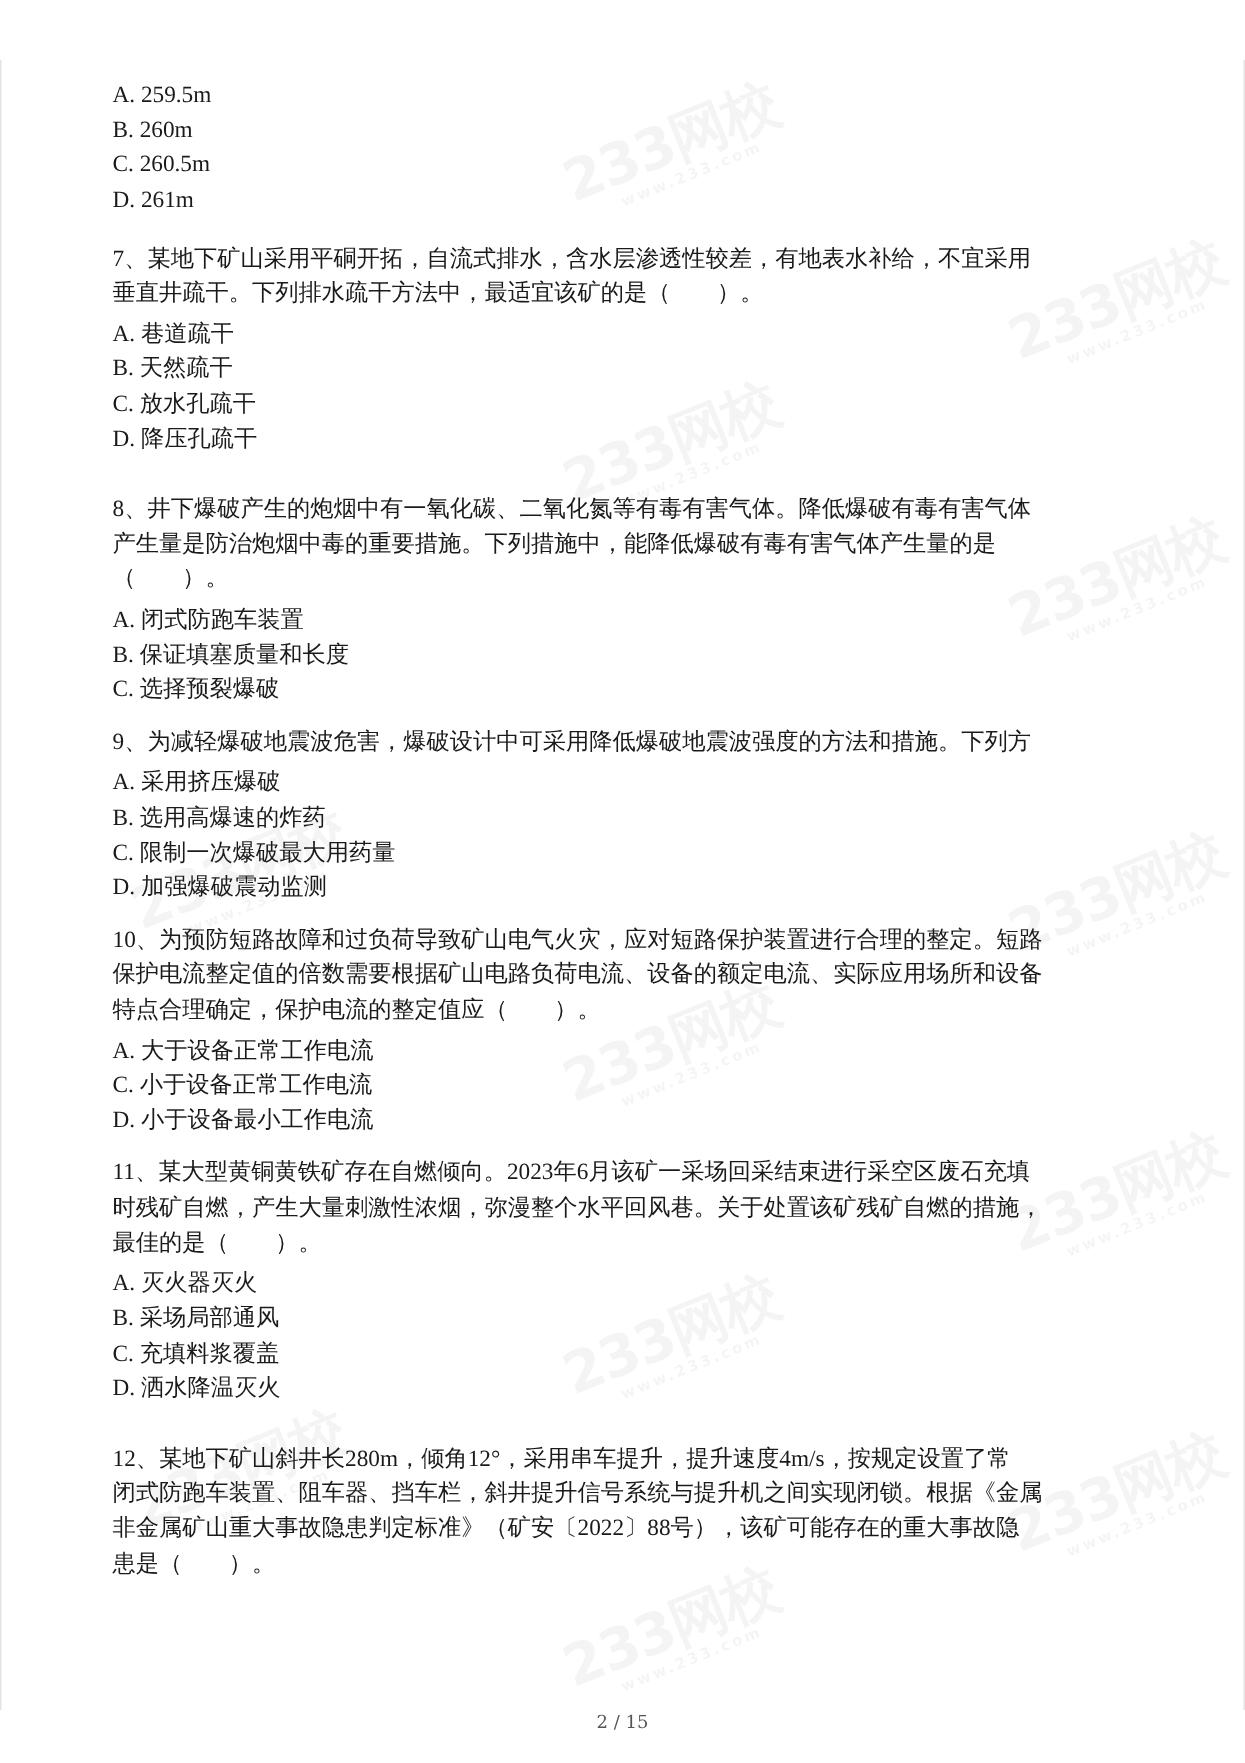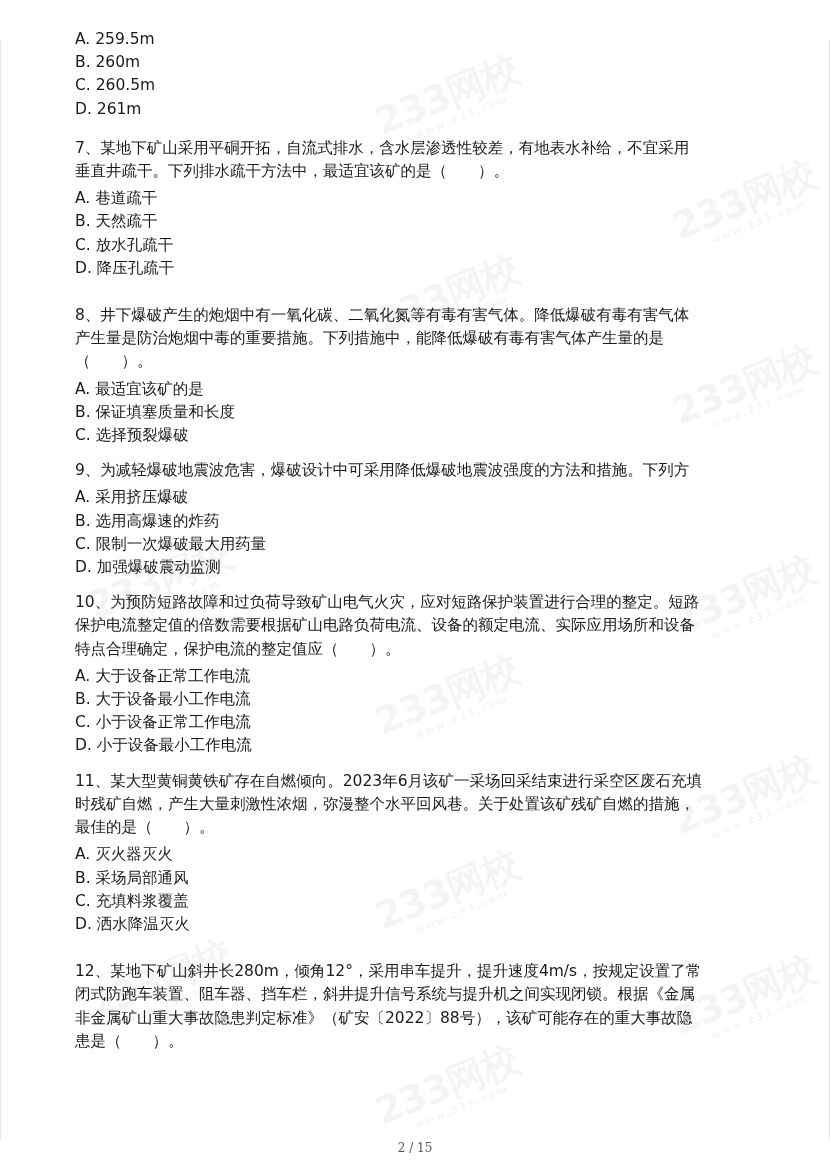--- a/index.html
+++ b/index.html
@@ -1,20 +1,20 @@
 <!DOCTYPE html>
 <html><head>
 <meta charset="utf-8">
 <style>
   html, body { margin: 0; padding: 0; background: #ffffff; }
   body { width: 830px; height: 1175px; position: relative; overflow: hidden;
          font-family: "DejaVu Sans", "Liberation Sans", sans-serif; color: #1a1a1a; }
   .page-edge-left { position: absolute; left: 0; top: 40px; width: 1px; height: 1100px; background: #e4e4e4; }
   .page-edge-right { position: absolute; left: 829px; top: 40px; width: 1px; height: 1100px; background: #e4e4e4; }
-  .content { position: absolute; left: 75px; top: 28px; width: 700px; }
+  .content { position: absolute; left: 75px; top: 52px; width: 700px; font-family: Liberation Serif, serif; }
   .block { margin-top: 8.5px; }
   .q-line { font-size: 15.5px; line-height: 23.2px; white-space: nowrap; }
   .opt { font-size: 15.5px; line-height: 23.2px; white-space: nowrap; }
   .footer { position: absolute; left: 0; width: 830px; top: 1141px; text-align: center;
             font-family: "DejaVu Serif", "Liberation Serif", serif; font-size: 12px; color: #555; }
   .wm { position: absolute; color: rgba(0,0,0,0.045); font-family: "DejaVu Sans", sans-serif;
         font-weight: bold; transform: rotate(-22deg); transform-origin: left top; pointer-events: none; }
   .wm .big { font-size: 38px; letter-spacing: -1px; display: block; }
   .wm .small { font-size: 10px; letter-spacing: 2px; display: block; margin-left: 30px; margin-top: -6px; }
 </style>
@@ -90,41 +90,40 @@
     <div class="opt">B. 天然疏干</div>
     <div class="opt">C. 放水孔疏干</div>
     <div class="opt">D. 降压孔疏干</div>
   </div>
 
   <div class="block" style="margin-top:24px">
     <div class="q-line">8、井下爆破产生的炮烟中有一氧化碳、二氧化氮等有毒有害气体。降低爆破有毒有害气体</div>
     <div class="q-line">产生量是防治炮烟中毒的重要措施。下列措施中，能降低爆破有毒有害气体产生量的是</div>
     <div class="q-line">（　　）。</div>
     <div style="height:4px"></div>
-    <div class="opt">A. 最适宜该矿的是</div>
+    <div class="opt">A. 闭式防跑车装置</div>
     <div class="opt">B. 保证填塞质量和长度</div>
     <div class="opt">C. 选择预裂爆破</div>
   </div>
 
   <div class="block" style="margin-top:12px">
     <div class="q-line">9、为减轻爆破地震波危害，爆破设计中可采用降低爆破地震波强度的方法和措施。下列方</div>
     <div style="height:4px"></div>
     <div class="opt">A. 采用挤压爆破</div>
     <div class="opt">B. 选用高爆速的炸药</div>
     <div class="opt">C. 限制一次爆破最大用药量</div>
     <div class="opt">D. 加强爆破震动监测</div>
   </div>
 
   <div class="block" style="margin-top:12px">
     <div class="q-line">10、为预防短路故障和过负荷导致矿山电气火灾，应对短路保护装置进行合理的整定。短路</div>
     <div class="q-line">保护电流整定值的倍数需要根据矿山电路负荷电流、设备的额定电流、实际应用场所和设备</div>
     <div class="q-line">特点合理确定，保护电流的整定值应（　　）。</div>
     <div style="height:4px"></div>
     <div class="opt">A. 大于设备正常工作电流</div>
-    <div class="opt">B. 大于设备最小工作电流</div>
     <div class="opt">C. 小于设备正常工作电流</div>
     <div class="opt">D. 小于设备最小工作电流</div>
   </div>
 
   <div class="block" style="margin-top:12px">
     <div class="q-line">11、某大型黄铜黄铁矿存在自燃倾向。2023年6月该矿一采场回采结束进行采空区废石充填</div>
     <div class="q-line">时残矿自燃，产生大量刺激性浓烟，弥漫整个水平回风巷。关于处置该矿残矿自燃的措施，</div>
     <div class="q-line">最佳的是（　　）。</div>
     <div style="height:4px"></div>
     <div class="opt">A. 灭火器灭火</div>

